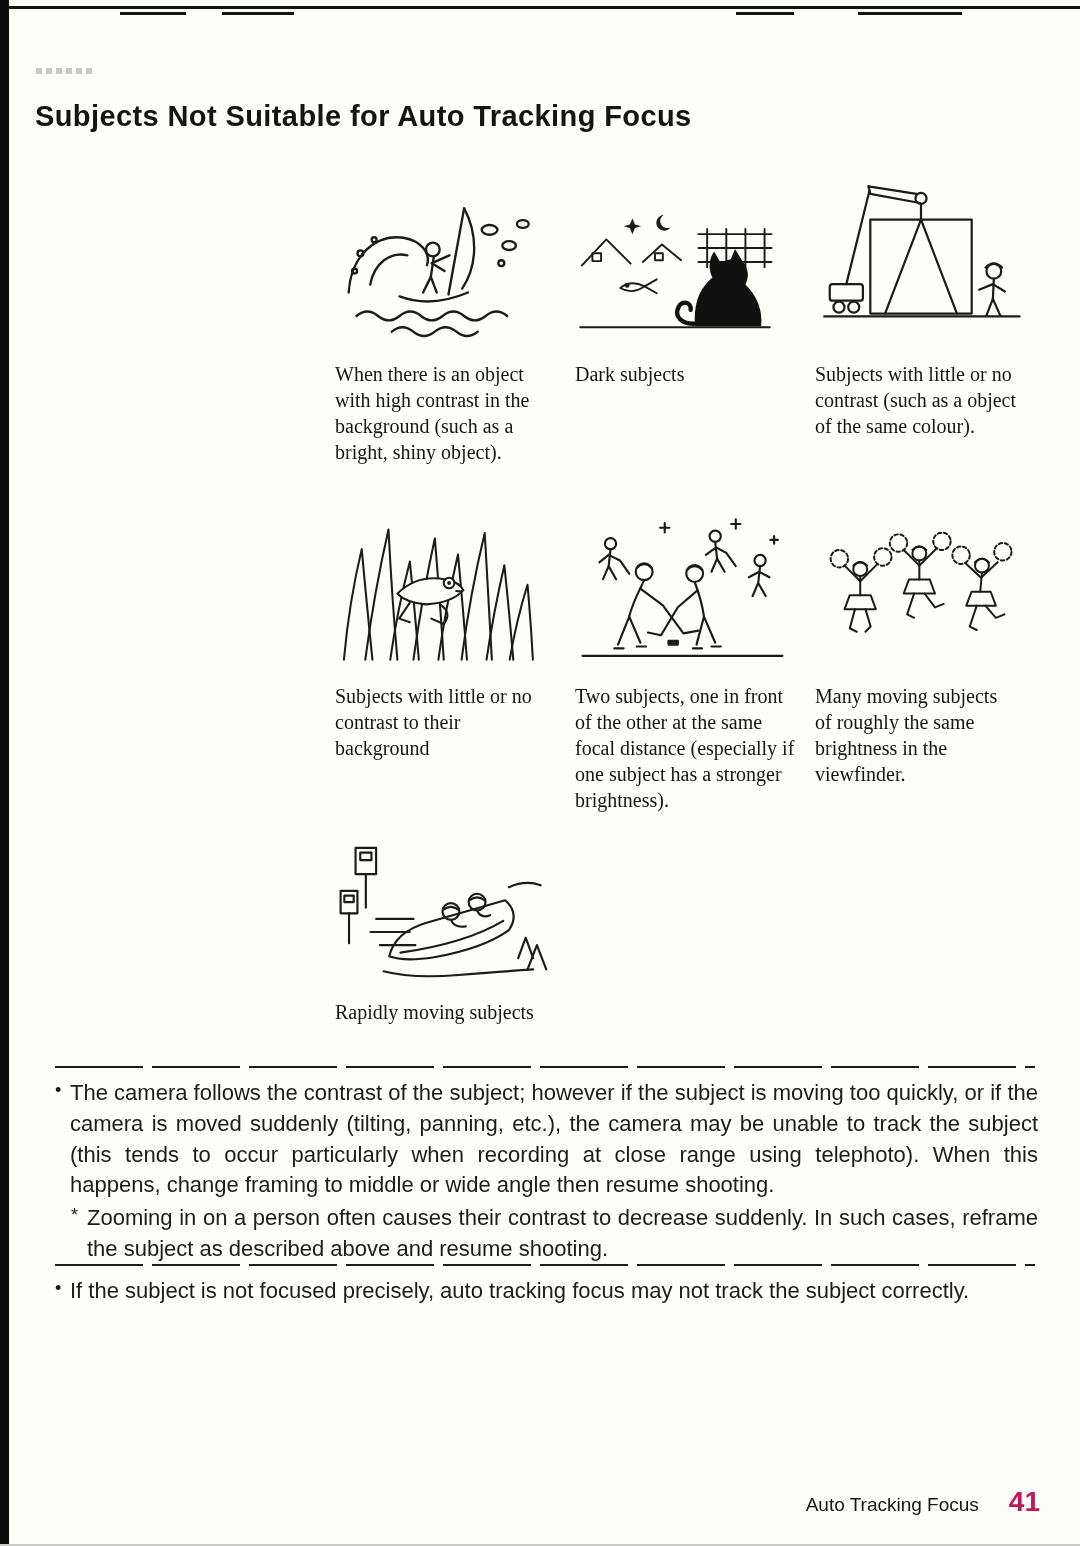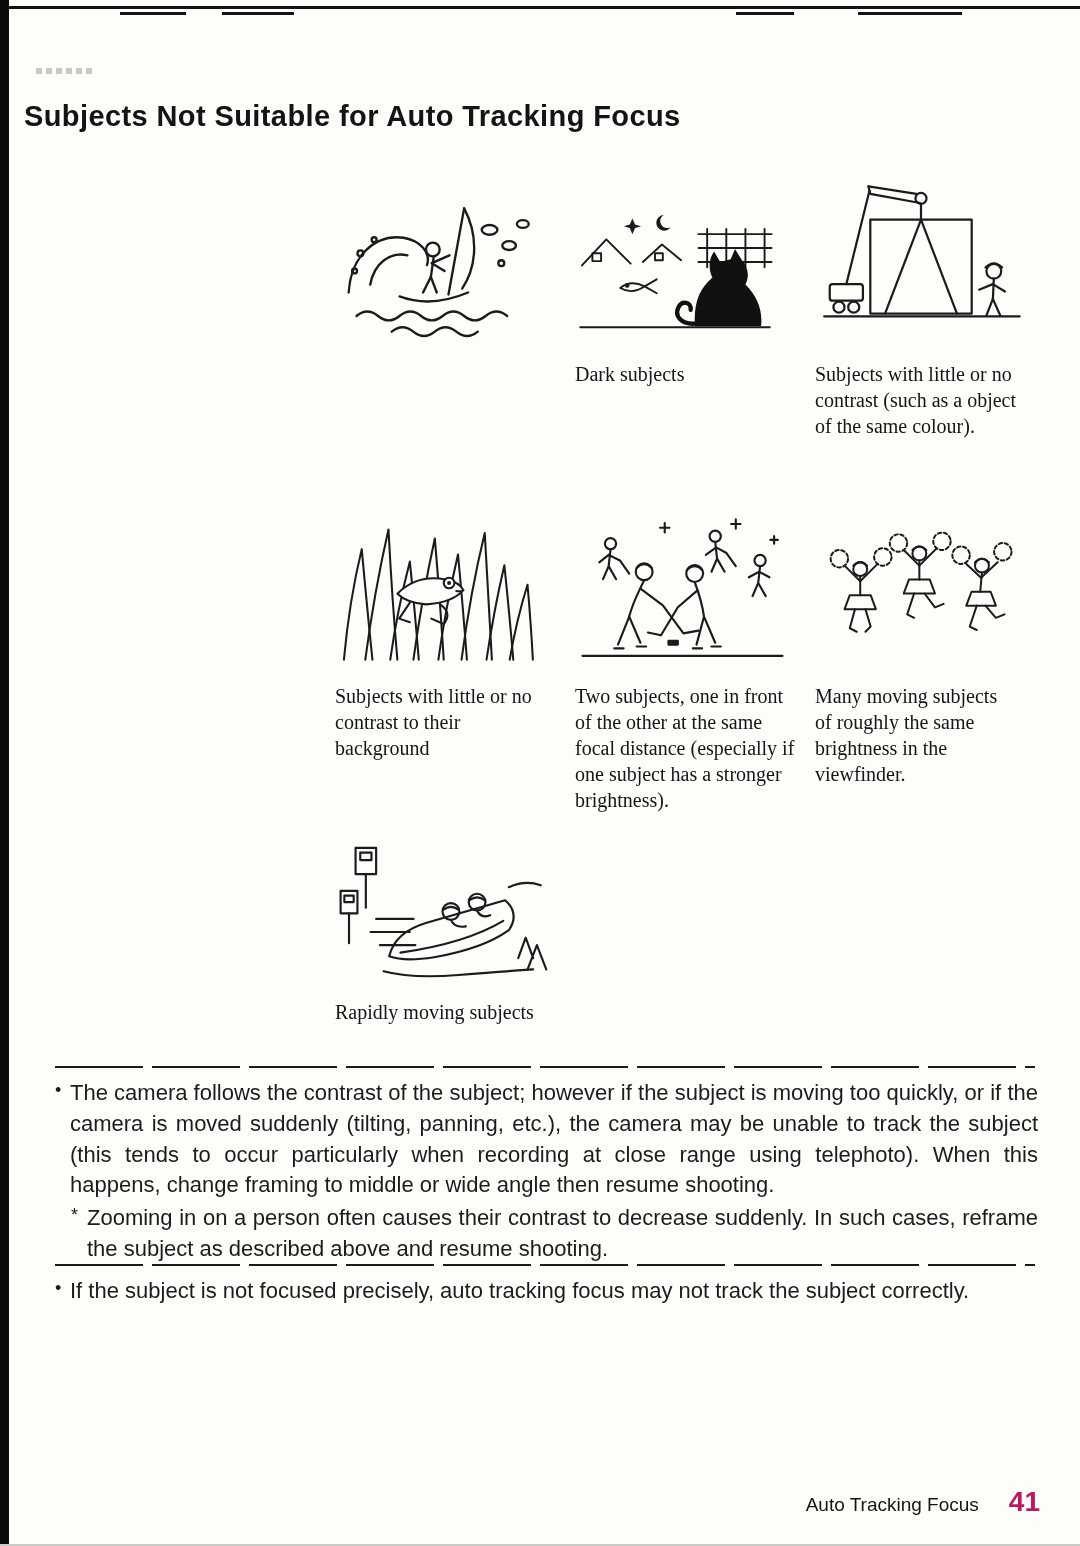--- a/index.html
+++ b/index.html
@@ -10,21 +10,21 @@
     background:#fdfdfa; overflow:hidden;
     border-bottom:2px solid #c9c9c5;
   }
   .left-edge { position:absolute; left:0; top:0; width:9px; height:100%; background:#0b0b0b; }
   .edge-tick { position:absolute; left:0; width:6px; background:#0b0b0b; }
   .top-rule { position:absolute; left:9px; top:6px; width:1071px; height:3px; background:#141414; }
   .top-dash { position:absolute; height:3px; background:#141414; }
   .scan-smudge { position:absolute; left:36px; top:68px; width:60px; height:6px; background:repeating-linear-gradient(90deg,#c9c9c4 0 6px, transparent 6px 10px); }
 
   .title {
-    position:absolute; left:24px; top:100px;
+    position:absolute; left:35px; top:100px;
     font-size:29px; font-weight:bold; letter-spacing:.4px; color:#141414;
   }
 
   .fig-row { position:absolute; left:335px; width:700px; display:grid; grid-template-columns:240px 240px 212px; }
   .fig { display:flex; flex-direction:column; }
   .art { display:flex; align-items:flex-end; justify-content:flex-start; }
   .row1 .art { height:188px; }
   .row2 .art { height:176px; }
   .row3 .art { height:150px; }
   .caption {
@@ -95,20 +95,21 @@
             <path d="M66 104 Q98 116 136 100"></path>
             <ellipse cx="158" cy="36" rx="8" ry="5"></ellipse>
               <ellipse cx="178" cy="52" rx="7" ry="4.5"></ellipse>
             <ellipse cx="192" cy="30" rx="6" ry="4"></ellipse>
               <circle cx="170" cy="70" r="3"></circle>
             <path d="M22 124 q11 -9 22 0 q11 9 22 0 q11 -9 22 0 q11 9 22 0 q11 -9 22 0 q11 9 22 0 q11 -9 22 0"></path>
             <path d="M58 140 q11 -9 22 0 q11 9 22 0 q11 -9 22 0 q11 9 22 0"></path>
           </g>
         </svg>
       </div>
+      <figcaption class="caption">When there is an object with high contrast in the background (such as a bright, shiny object).</figcaption>
     </figure>
 
     <figure class="fig col3">
       <div class="art">
         <svg class="sketch" width="200" height="146" viewBox="0 0 230 146">
           <g fill="none" stroke="#1b1b1b" stroke-width="2.2" stroke-linecap="round" stroke-linejoin="round">
             <path d="M8 62 L36 32 L64 60"></path>
               <rect x="20" y="48" width="10" height="9"></rect>
             <path d="M78 58 L100 38 L122 56"></path>
               <rect x="92" y="48" width="9" height="8"></rect>

